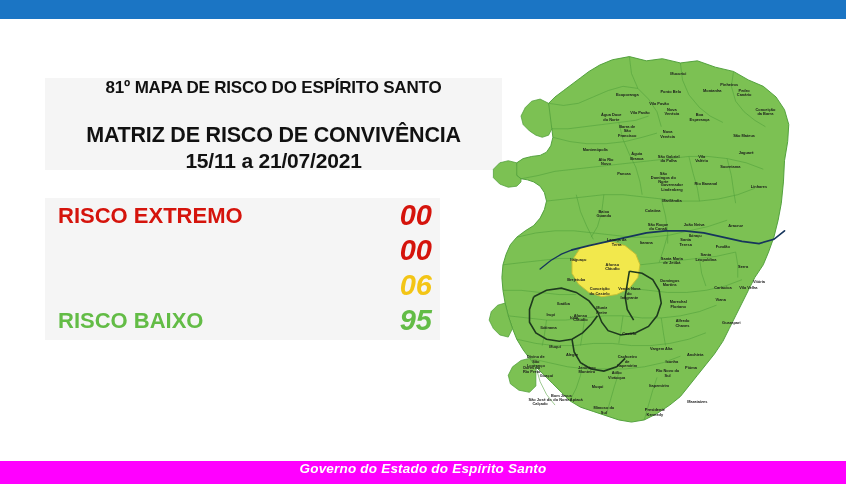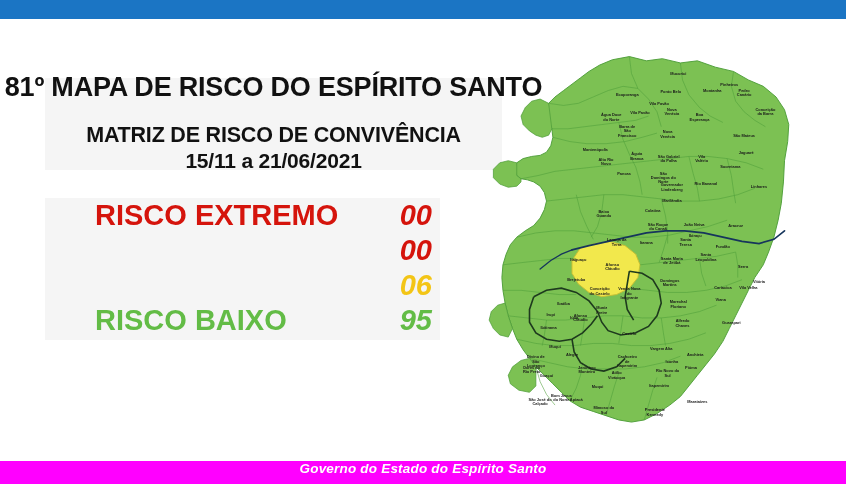--- a/index.html
+++ b/index.html
@@ -37,45 +37,44 @@
   }
   .title-line {
     color: #111111;
     font-weight: bold;
     font-size: 21.5px;
     line-height: 25px;
     letter-spacing: -0.2px;
     white-space: nowrap;
     text-align: center;
   }
-  .title-line.l1 { font-size: 27px; }
+  .title-line.l1 { font-size: 17px; }
   .title-line.l2 { font-size: 21.5px; margin-top: 23px; }
   .title-line.l3 { font-size: 21px; }
   
   #legend-panel {
     position: absolute;
     left: 45px; top: 198px;
     width: 395px; height: 142px;
     background: #f5f5f5;
     padding: 0;
   }
   .legend-row {
     position: relative;
     height: 35px;
     display: flex;
     align-items: center;
   }
   .legend-label {
     position: absolute;
     left: 13px;
     font-weight: bold;
-    font-size: 29px;
+    font-size: 22px;
     line-height: 33px;
     white-space: nowrap;
-    margin-left: 37px;
   }
   .legend-count {
     position: absolute;
     right: 8px;
     font-weight: bold;
     font-size: 29px;
     line-height: 33px;
     text-align: right;
     font-style: italic;
   }
@@ -119,21 +118,21 @@
 </head>
 <body>
 
 <div id="page">
 
   <div id="top-bar"></div>
 
   <div id="title-panel">
     <div class="title-line l1">81º MAPA DE RISCO DO ESPÍRITO SANTO</div>
     <div class="title-line l2">MATRIZ DE RISCO DE CONVIVÊNCIA</div>
-    <div class="title-line l3">15/11 a 21/06/2021</div>
+    <div class="title-line l3">15/11 a 21/07/2021</div>
   </div>
 
   <div id="legend-panel">
     <div class="legend-row">
       <span class="legend-label c-extremo">RISCO EXTREMO</span>
       <span class="legend-count c-extremo">00</span>
     </div>
     <div class="legend-row">
       <span class="legend-count c-alto">00</span>
     </div>

